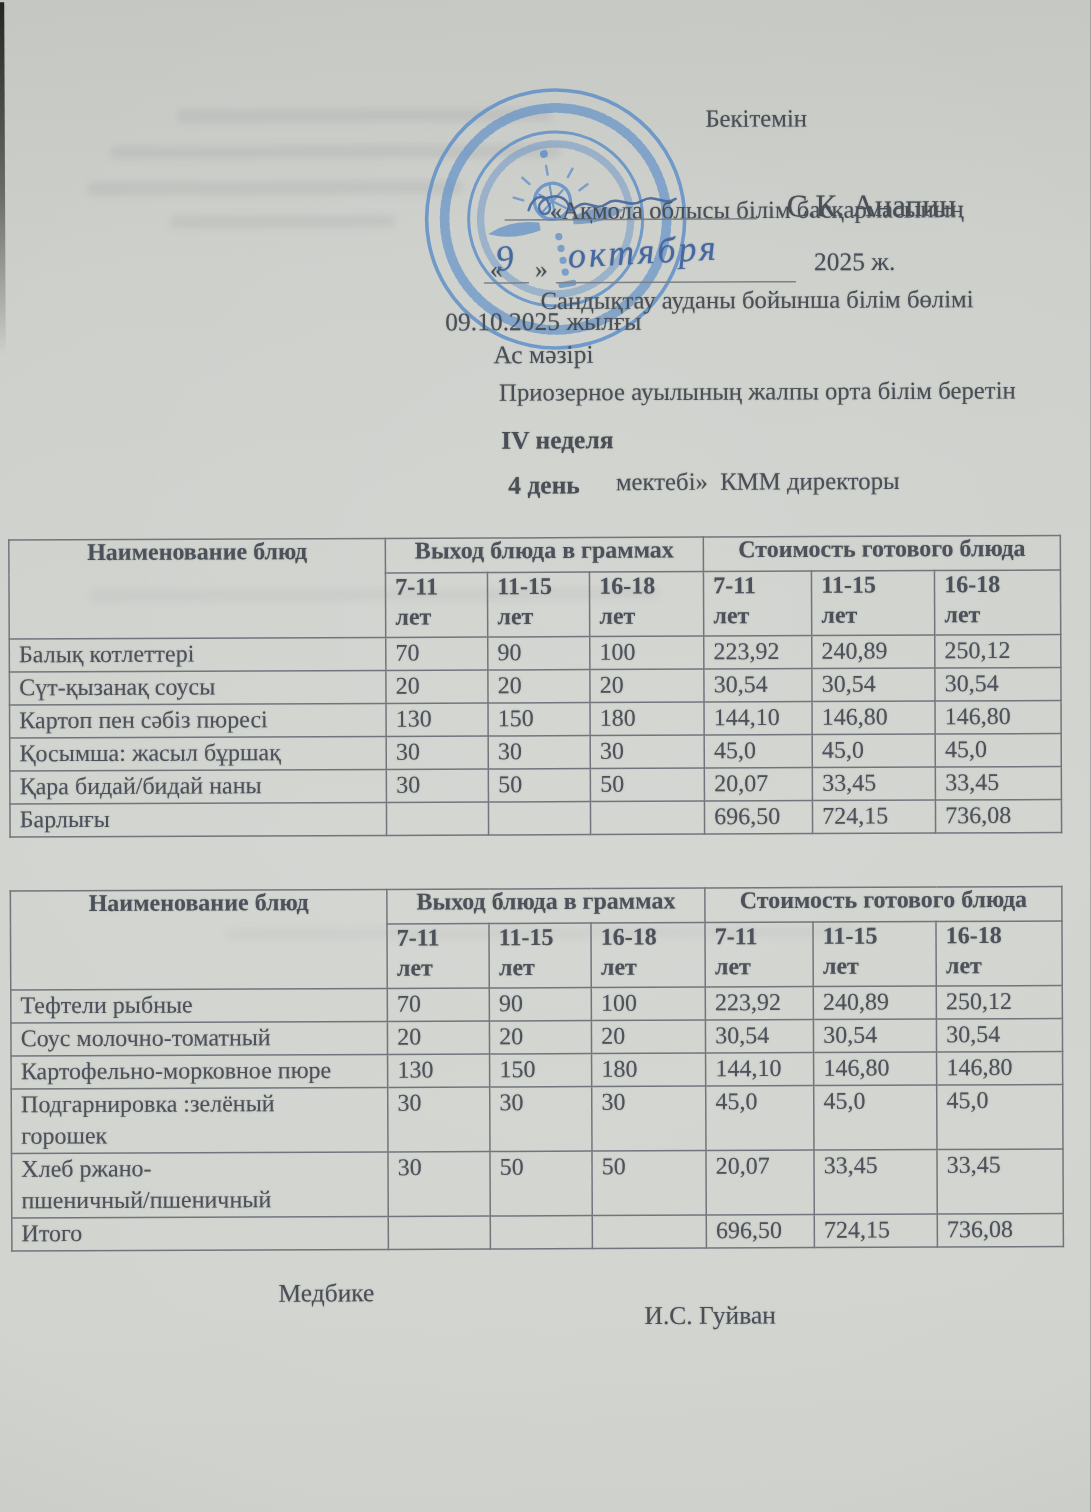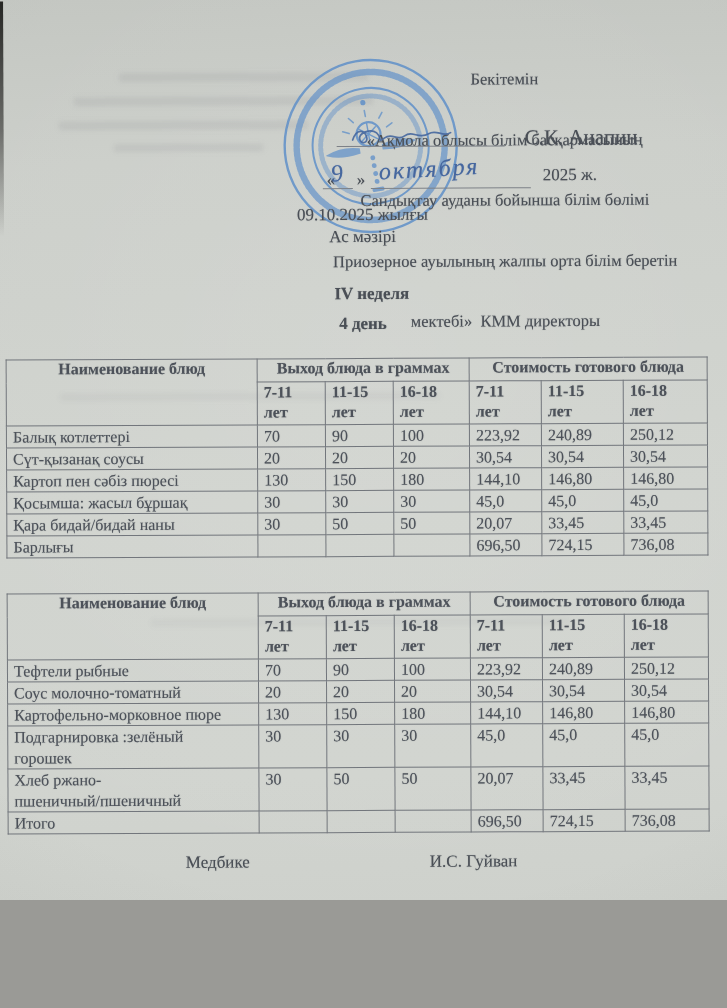--- a/index.html
+++ b/index.html
@@ -1,17 +1,17 @@
 <!DOCTYPE html>
 <html><head>
 <meta charset="utf-8">
 <style>
   html,body{margin:0;padding:0;background:#9a9a96;}
   .page{
-    position:relative;width:727px;height:900px;overflow:hidden;
+    position:relative;width:727px;height:1008px;overflow:hidden;
     font-family:"Liberation Serif","DejaVu Serif",serif;
     color:#4a4f56;
     background:
       radial-gradient(150% 110% at 52% 40%, rgba(255,255,255,0.10) 0%, rgba(255,255,255,0) 55%, rgba(60,64,60,0.13) 100%),
       linear-gradient(178deg,#c3c6c1 0%,#cbcec9 18%,#d0d3ce 55%,#d1d4cf 85%,#ced1cc 100%);
   }
   .content{position:absolute;inset:0;transform:rotate(-0.25deg);}
   .edge-shadow{position:absolute;left:0;top:0;width:5px;height:235px;
     background:linear-gradient(180deg,rgba(20,20,18,0.9) 0%,rgba(30,30,28,0.55) 55%,rgba(30,30,28,0) 100%);}
   .blur-text{text-shadow:0 0 1px rgba(86,91,98,0.55);}
@@ -55,21 +55,21 @@
   th.name-h{text-align:center;vertical-align:top;font-weight:bold;height:22px;}
   th.span-h{text-align:center;font-weight:bold;height:22px;}
   th.age{text-align:left;font-weight:bold;height:42px;white-space:pre-line;line-height:20px;}
   td.c-name{white-space:pre-line;line-height:21px;padding:0 4px;}
   td.c-val{line-height:21px;}
   table.menu tbody tr{height:22px;}
 
   
   .footer{position:absolute;left:0;top:852px;width:727px;font-size:17px;}
   .f-left{position:absolute;left:184px;}
-  .f-right{position:absolute;left:428px;}
+  .f-right{position:absolute;left:428px;margin-top:16px;}
 </style>
 </head>
 <body>
 
 <div class="page">
   <div class="content">
 
     <div class="edge-shadow"></div>
 
     <div class="bleed" style="left:120px;top:72px;width:250px;height:9px;"></div>

